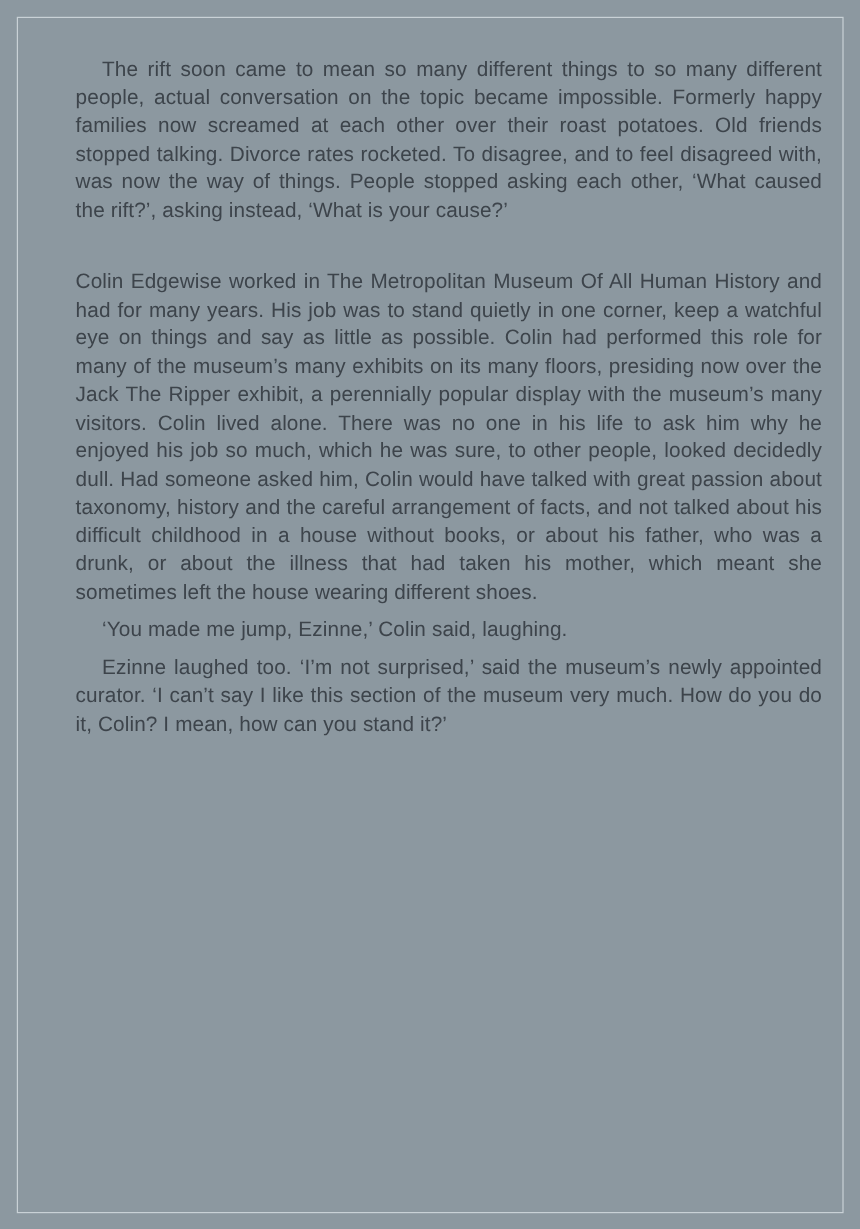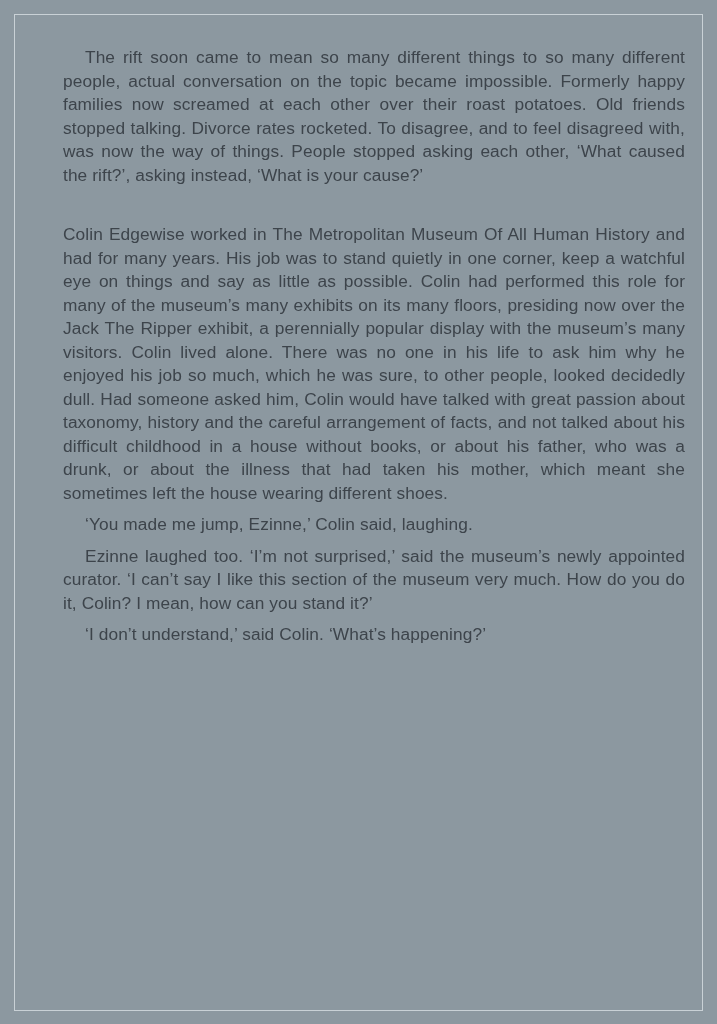--- a/index.html
+++ b/index.html
@@ -49,15 +49,14 @@
 </head>
 <body style="--background: #8c98a0; --text: #3d444b; --border: #c9d1d6;">
 
 <div class="page">
   <div class="frame"></div>
   <div class="content">
     <p class="para indent">The rift soon came to mean so many different things to so many different people, actual conversation on the topic became impossible. Formerly happy families now screamed at each other over their roast potatoes. Old friends stopped talking.  Divorce rates rocketed. To disagree, and to feel disagreed with, was now the way of things. People stopped asking each other, ‘What caused the rift?’, asking instead, ‘What is your cause?’</p>
     <p class="para section">Colin Edgewise worked in The Metropolitan Museum Of All Human History and had for many years.  His job was to stand quietly in one corner, keep a watchful eye on things and say as little as possible. Colin had performed this role for many of the museum’s many exhibits on its many floors, presiding now over the Jack The Ripper exhibit, a perennially popular display with the museum’s many visitors.  Colin lived alone. There was no one in his life to ask him why he enjoyed his job so much, which he was sure, to other people, looked decidedly dull.  Had someone asked him, Colin would have talked with great passion about taxonomy, history and the careful arrangement of facts, and not talked about his difficult childhood in a house without books, or about his father, who was a drunk, or about the illness that had taken his mother, which meant she sometimes left the house wearing different shoes.</p>
     <p class="para indent">‘You made me jump, Ezinne,’ Colin said, laughing.</p>
     <p class="para indent">Ezinne laughed too. ‘I’m not surprised,’ said the museum’s newly appointed curator. ‘I can’t say I like this section of the museum very much. How do you do it, Colin?  I mean, how can you stand it?’</p>
-    <p class="para indent">‘I don’t understand,’ said Colin. ‘What’s happening?’</p>
   </div>
 </div>
 
 </body></html>

